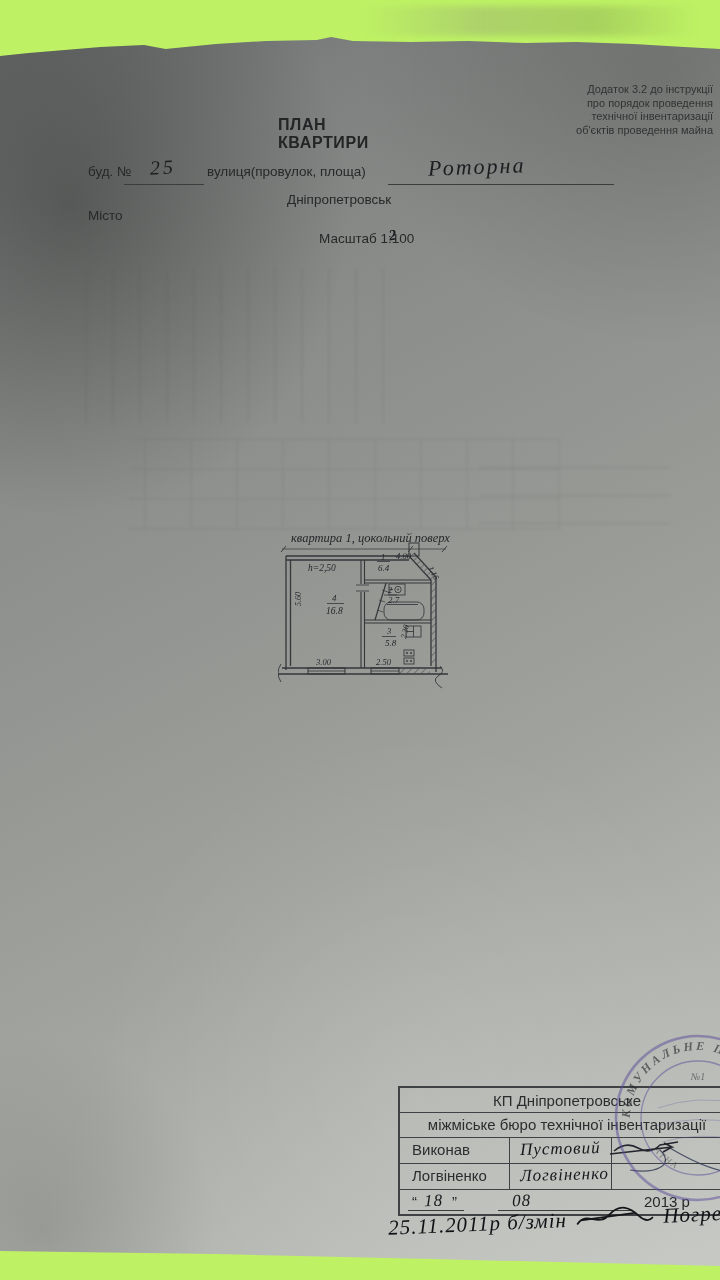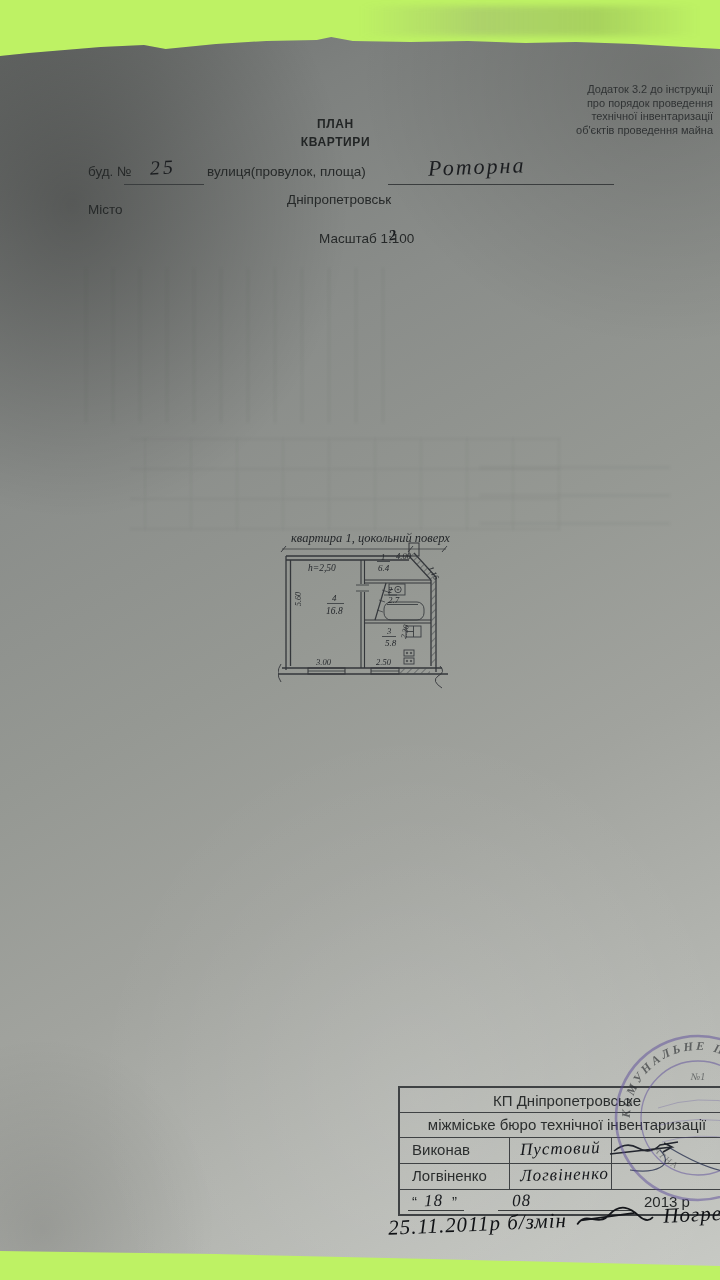--- a/index.html
+++ b/index.html
@@ -24,21 +24,21 @@
     background:repeating-linear-gradient(90deg,rgba(52,58,55,.13) 0 2px,transparent 2px 27px);}
   .ghost2{left:130px;top:438px;width:430px;height:92px;
     background:repeating-linear-gradient(0deg,rgba(52,58,55,.11) 0 2px,transparent 2px 30px),
                repeating-linear-gradient(90deg,rgba(52,58,55,.09) 0 2px,transparent 2px 46px);}
   .ghost3{left:480px;top:445px;width:190px;height:80px;
     background:repeating-linear-gradient(0deg,rgba(52,58,55,.10) 0 3px,transparent 3px 28px);}
   
   .printed{color:#262929;}
   .hand{font-family:"Liberation Serif",serif;font-style:italic;color:#1b1d20;}
   .note{left:538px;top:83px;width:175px;text-align:right;font-size:11px;line-height:13.5px;color:#303334;}
-  .title{left:278px;top:116px;width:115px;text-align:center;font-size:12px;font-weight:bold;
+  .title{left:278px;top:116px;width:115px;text-align:left;font-size:16px;font-weight:bold;
          line-height:17.5px;letter-spacing:.6px;color:#222525;}
   .fld{font-size:13.5px;}
   .uline{border-bottom:1.4px solid #3a3d3e;height:1px;}
   .caption{left:291px;top:524px;font-family:"Liberation Serif",serif;font-style:italic;
            font-size:12.5px;color:#24272a;margin-top:7px;}
   
   .tbl{left:398px;top:1086px;width:334px;border-top:2px solid #3f4244;border-left:2px solid #3f4244;
        color:#2b2e2e;font-size:15px;}
   .trow{position:relative;border-bottom:1.6px solid #3f4244;}
   .c{text-align:center;}
@@ -76,21 +76,21 @@
     <div>ПЛАН</div>
     <div>КВАРТИРИ</div>
   </div>
 
   <div class="abs printed fld" style="left:88px;top:164px;">буд. №</div>
   <div class="abs hand" style="left:150px;top:156px;font-size:20px;letter-spacing:3px;transform:rotate(-3deg);">25</div>
   <div class="abs uline" style="left:124px;top:183px;width:80px;"></div>
   <div class="abs printed fld" style="left:207px;top:164px;">вулиця(провулок, площа)</div>
   <div class="abs uline" style="left:388px;top:183px;width:226px;"></div>
   <div class="abs hand" style="left:428px;top:154px;font-size:22px;letter-spacing:2px;transform:rotate(-2deg);">Роторна</div>
-  <div class="abs printed fld" style="left:88px;top:202px;">Місто</div>
+  <div class="abs printed fld" style="left:88px;top:208px;">Місто</div>
   <div class="abs printed fld" style="left:287px;top:192px;">Дніпропетровськ</div>
   <div class="abs printed fld" style="left:295px;top:231px;margin-left:24px;">
     <span>Масштаб 1:</span><span style="position:relative;"><span>100</span><span class="overwrite">2</span></span>
   </div>
 
   <div class="abs caption">квартира 1,  цокольний поверх</div>
 
   <svg class="abs" style="left:278px;top:540px;" width="180" height="152" viewBox="0 0 180 152">
     <defs>
       <pattern id="hatch" width="5" height="5" patternTransform="rotate(45)" patternUnits="userSpaceOnUse">

